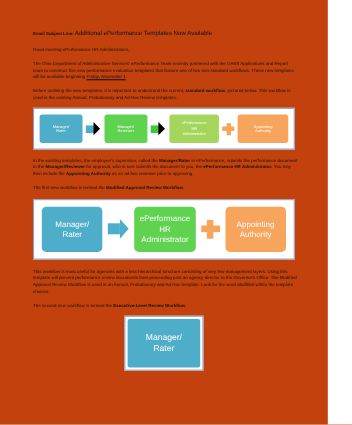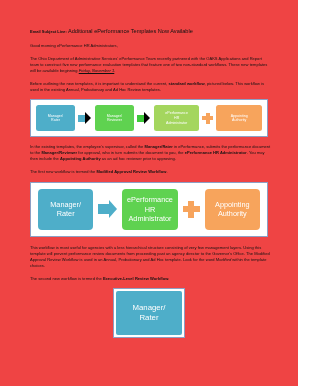--- a/index.html
+++ b/index.html
@@ -11,21 +11,21 @@
     width: 298px;
     height: 386px;
     overflow: hidden;
     font-family: "Liberation Sans", sans-serif;
     color: #000000;
   }
   .page {
     position: relative;
     width: 298px;
     height: 386px;
-    background: #ef4444;
+    background: #c2410c;
     box-sizing: border-box;
     padding: 28px 26px 0 30px;
   }
   p.body-text {
     margin: 0 0 6.5px 0;
     font-size: 4.0px;
     line-height: 6.1px;
     color: #121212;
     letter-spacing: 0.04px;
     text-align: left;

